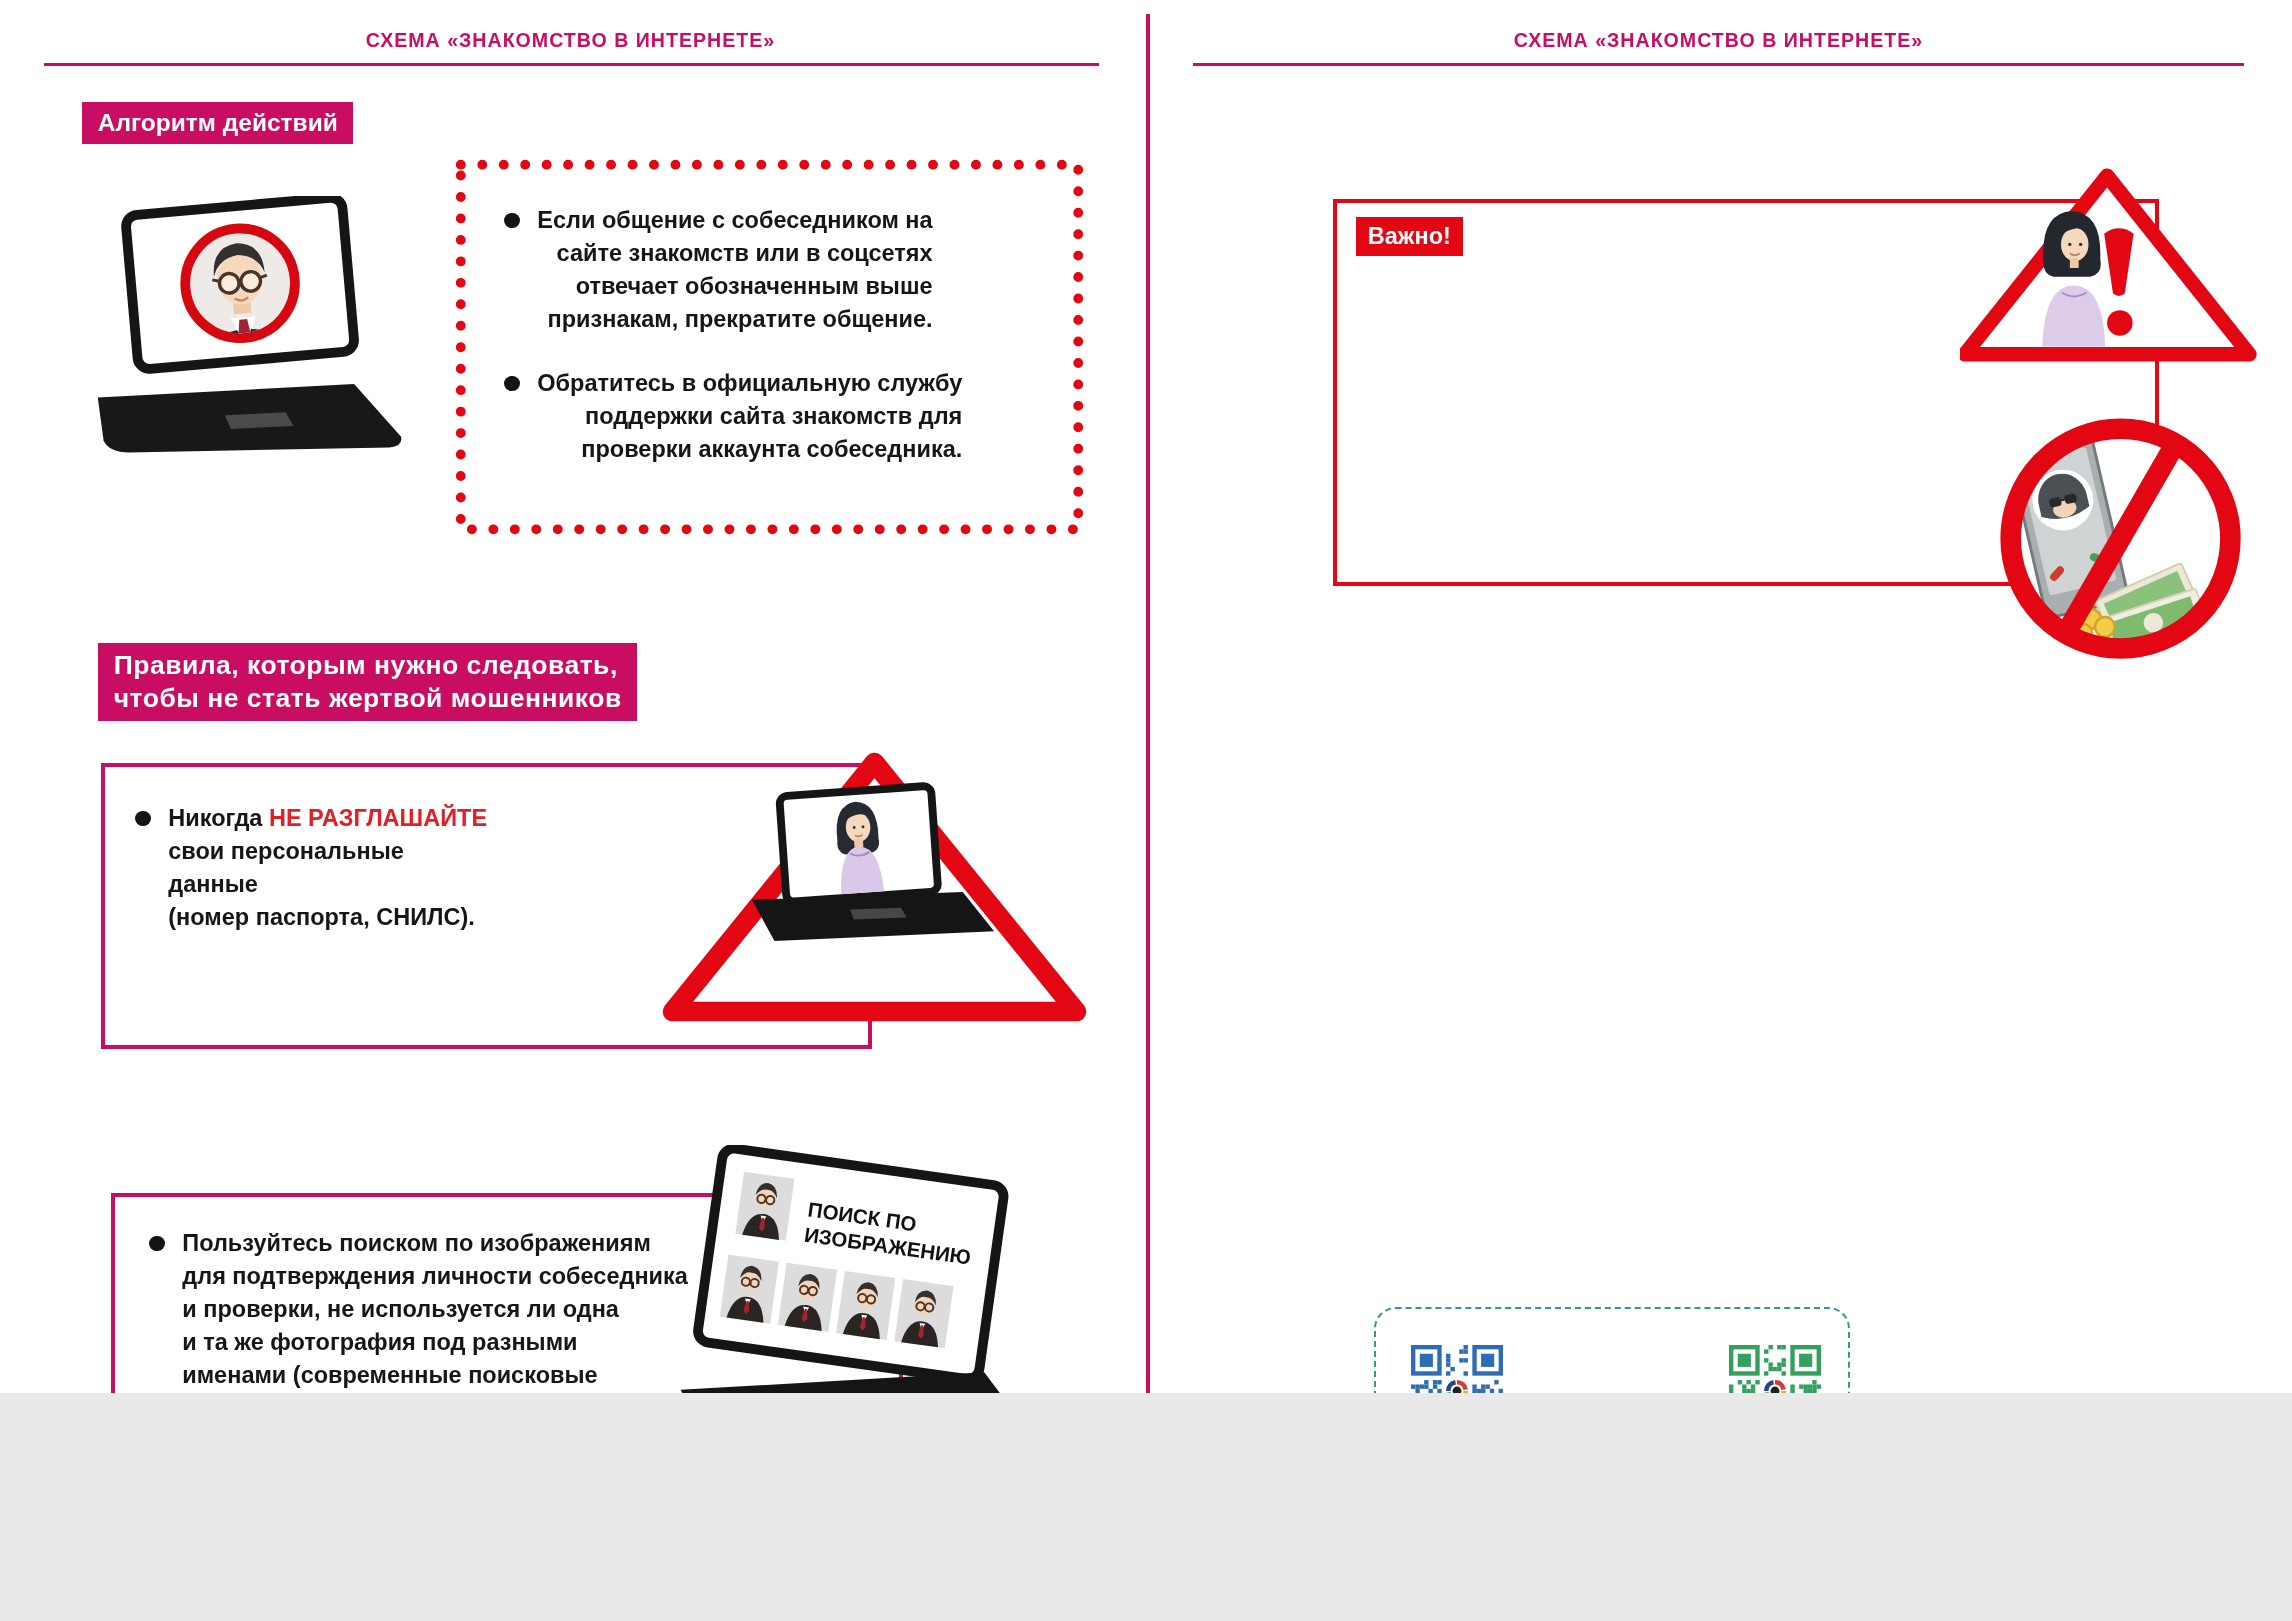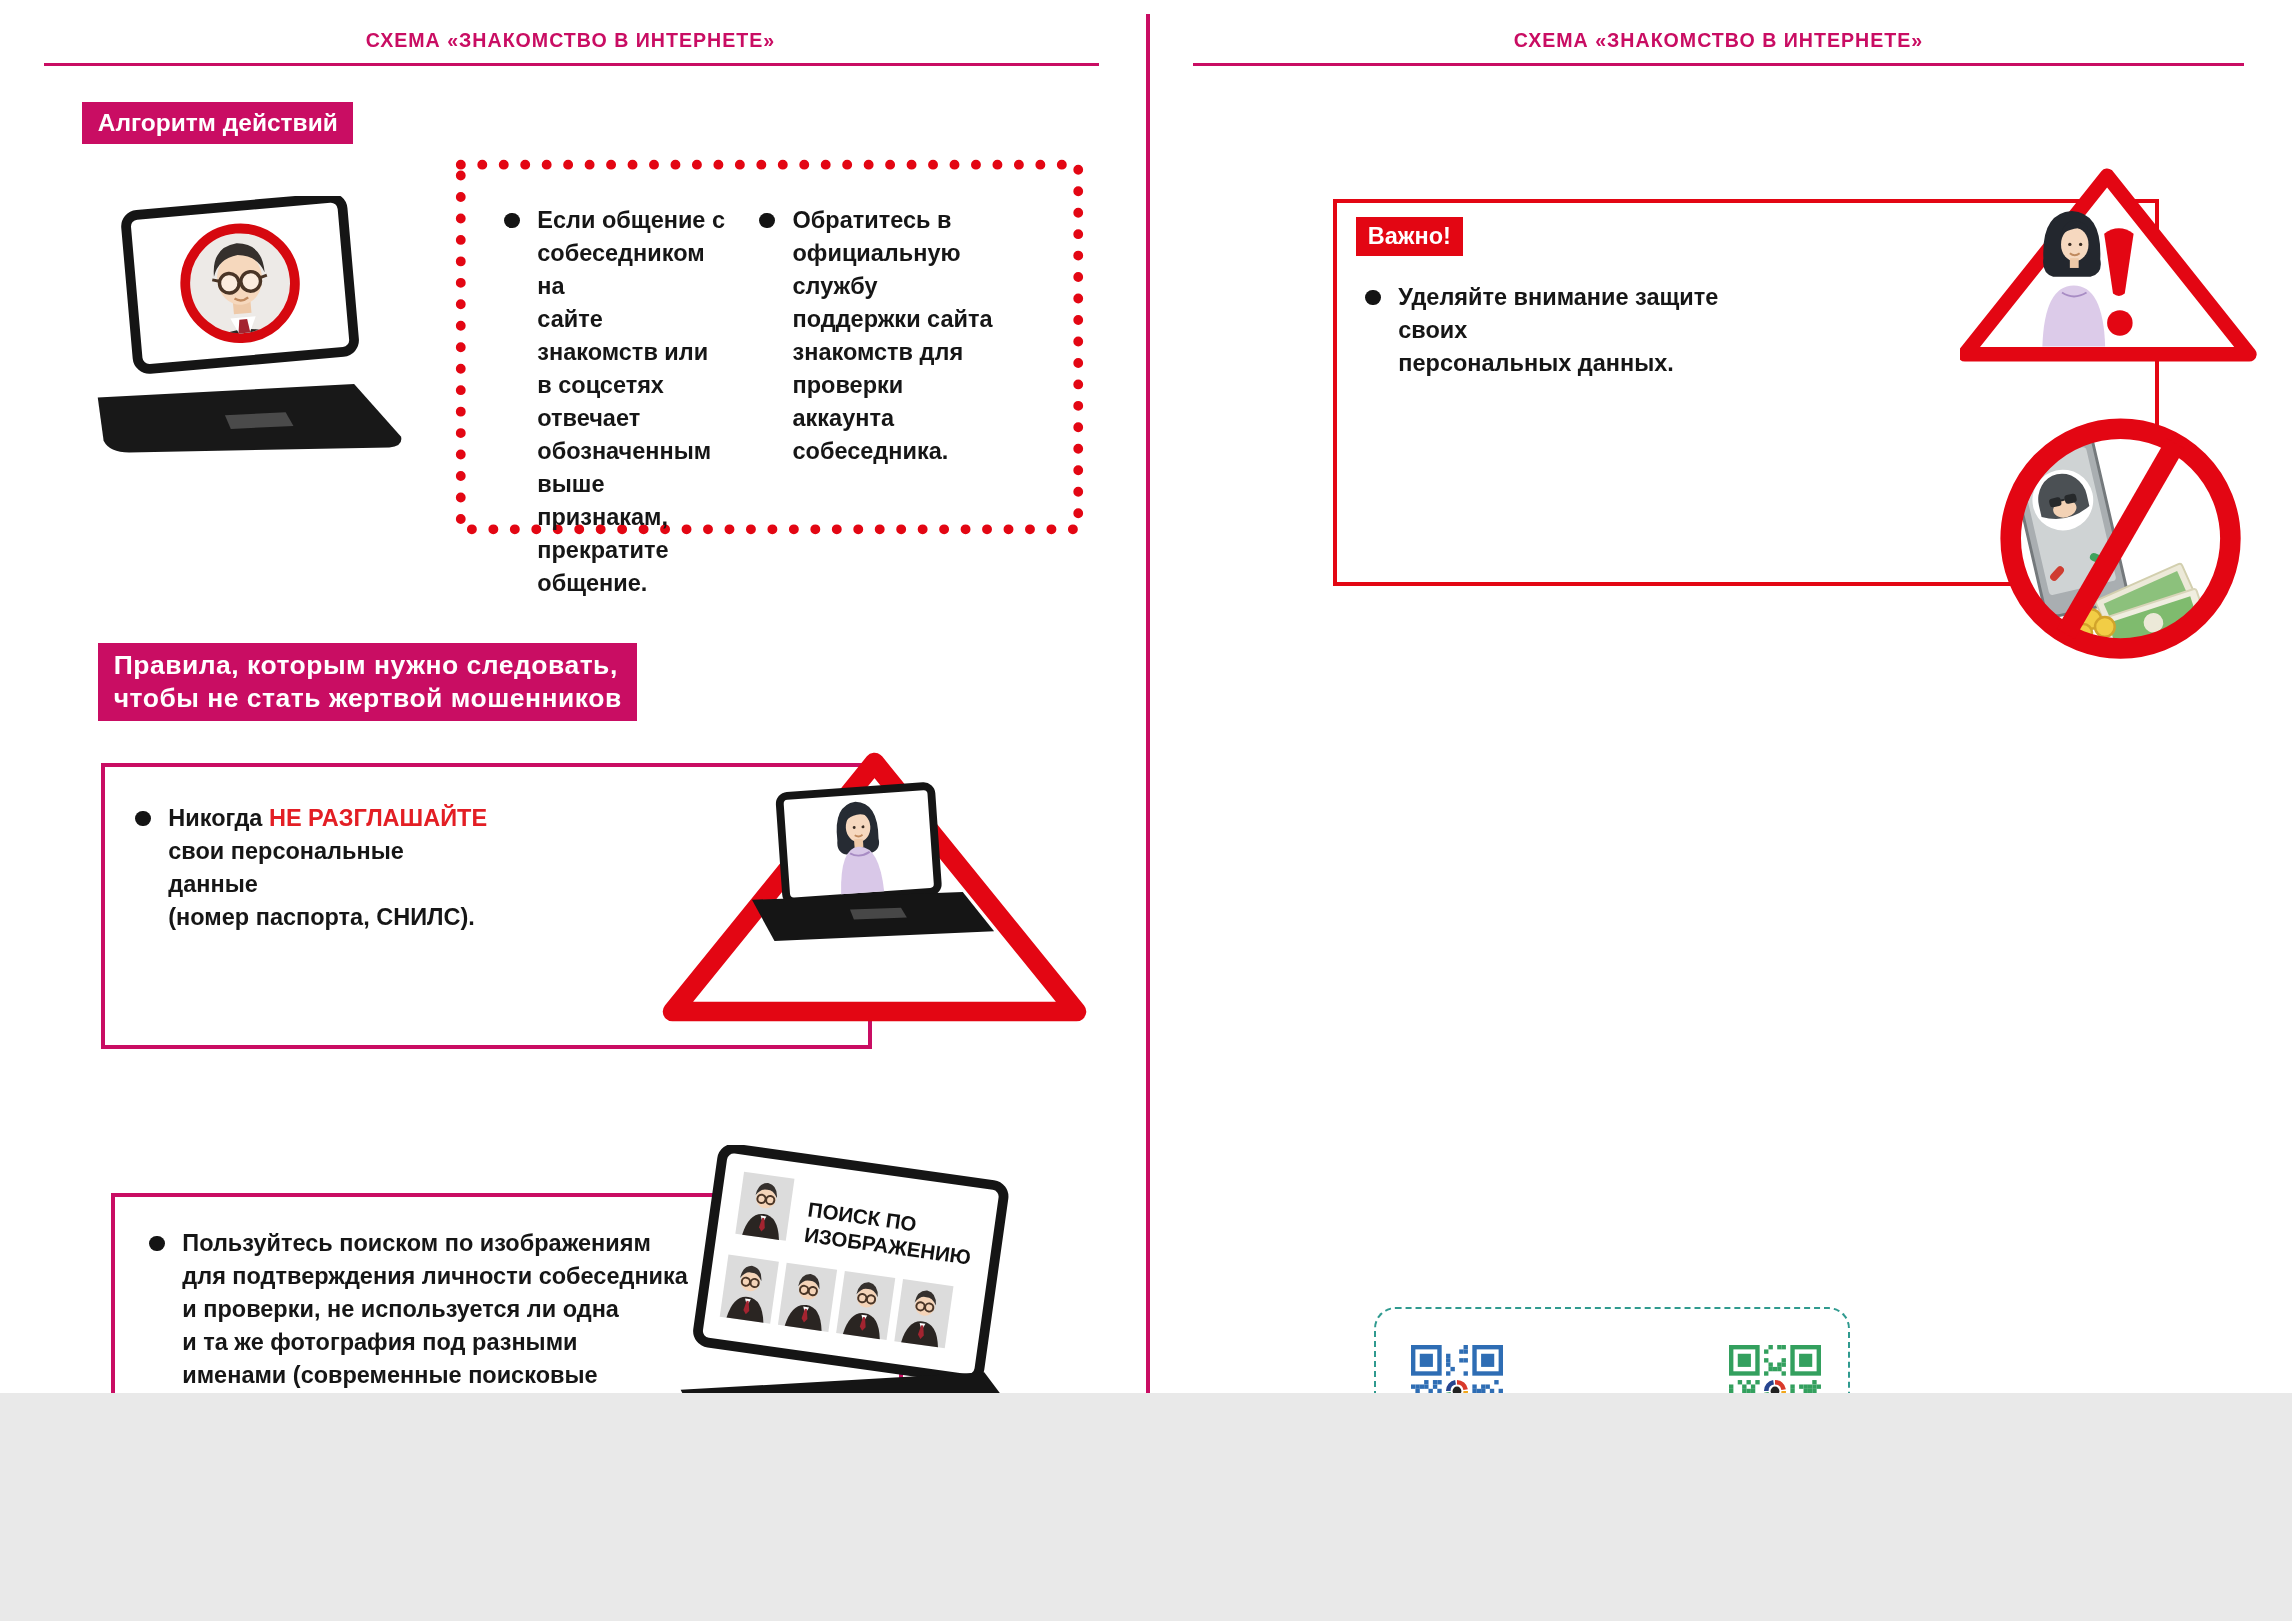--- a/index.html
+++ b/index.html
@@ -38,21 +38,21 @@
   <div class="hdr-line" style="left:44px;width:1055px;"></div>
   <div class="hdr" style="left:1190px;width:1057px;">СХЕМА «ЗНАКОМСТВО В ИНТЕРНЕТЕ»</div>
   <div class="hdr-line" style="left:1193px;width:1051px;"></div>
   <div class="divider"></div>
 
   <div class="tag" style="left:82px;top:102px;font-size:24.5px;">Алгоритм действий</div>
 
   <svg class="abs" style="left:446px;top:150px;" width="647" height="394" viewBox="0 0 660 402">
     <rect x="15" y="15" width="630" height="372" fill="none" stroke="#e30613" stroke-width="10" stroke-dasharray="0.1 21.8" stroke-linecap="round"></rect>
   </svg>
-  <div class="abs" style="left:504px;top:204px;width:495px;display:flex;flex-direction:row;gap:31px;">
+  <div class="abs" style="left:504px;top:204px;width:495px;display:flex;flex-direction:column;gap:31px;text-align:right;">
     <div class="bullet-item">
       <span class="bullet-dot"></span>
       <div class="bullet-text">Если общение с собеседником на
 сайте знакомств или в соцсетях
 отвечает обозначенным выше
 признакам, прекратите общение.</div>
     </div>
     <div class="bullet-item">
       <span class="bullet-dot"></span>
       <div class="bullet-text">Обратитесь в официальную службу
@@ -162,27 +162,20 @@
       <use href="#mug" x="252" y="130"></use>
     </g>
     <g>
       <path d="M30,250 L340,232 L382,288 L62,312 Z" fill="#151515"></path>
       <path d="M160,266 l70,-4 8,16 -72,4 Z" fill="#474747"></path>
     </g>
   </svg>
 
   <div class="frame red" style="left:1333px;top:199px;width:818px;height:379px;background:transparent;"></div>
   <div class="tag" style="left:1356px;top:217px;font-size:23.5px;background:var(--red);padding:4.9px 11.8px;">Важно!</div>
-  <div class="abs" style="left:1365px;top:281px;width:421px;">
-    <div class="bullet-item">
-      <span class="bullet-dot"></span>
-      <div class="bullet-text">Уделяйте внимание защите своих
-персональных данных.</div>
-    </div>
-  </div>
 
   <svg class="abs" style="left:1960px;top:160px;" width="306" height="211" viewBox="0 0 312 215">
     <path d="M150,16 L295,198 L5,198 Z" fill="#fff" stroke="#e30613" stroke-width="15" stroke-linejoin="round"></path>
     <g>
       <path d="M85,100 Q83,54 114,52 Q145,54 143,101 Q146,116 133,119 L95,119 Q83,115 85,100 Z" fill="#23272e"></path>
       <ellipse cx="117" cy="86" rx="14" ry="17" fill="#f6d8bf"></ellipse>
       <path d="M102,79 Q105,61 119,62 Q132,65 130,73 Q122,67 113,71 Q105,73 102,79 Z" fill="#23272e"></path>
       <circle cx="112" cy="86" r="1.7" fill="#3a2c22"></circle>
         <circle cx="123" cy="86" r="1.7" fill="#3a2c22"></circle>
       <path d="M112,95 Q117,99 122,95" stroke="#c08a5f" stroke-width="2" fill="none"></path>

